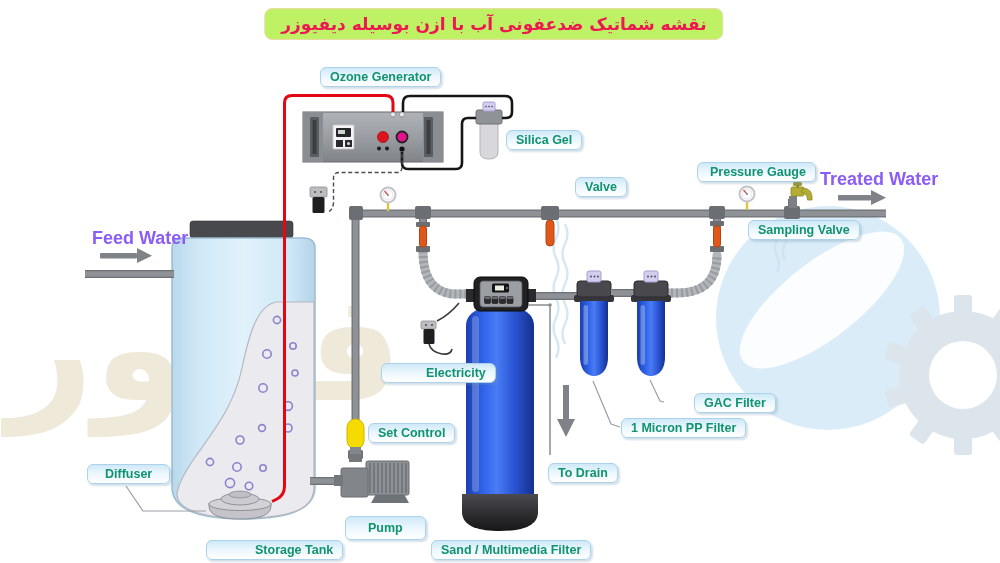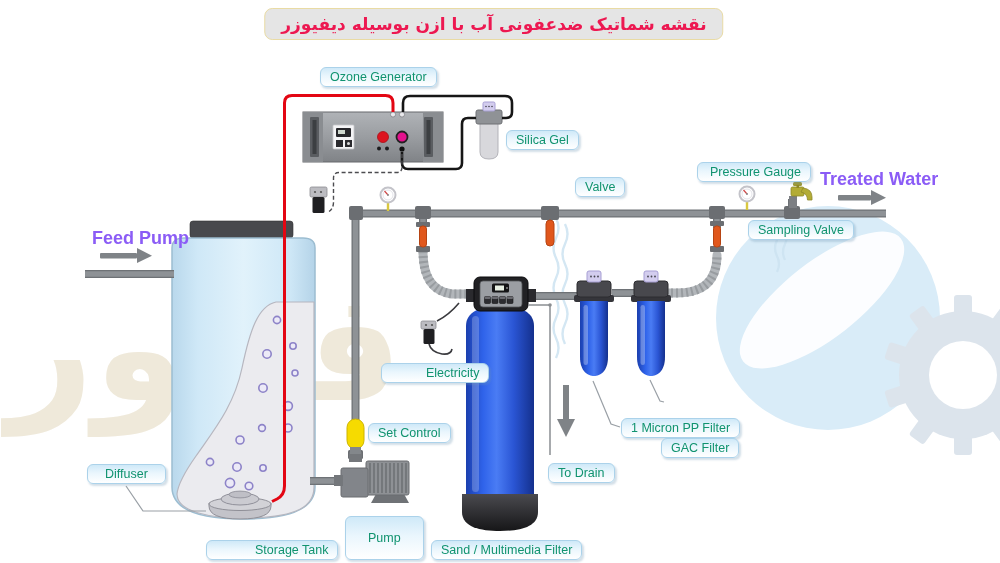--- a/index.html
+++ b/index.html
@@ -1,27 +1,27 @@
 <!DOCTYPE html>
 <html><head>
 <meta charset="utf-8">
 <style>
   html,body{margin:0;padding:0;background:#fff;}
   .stage{position:relative;width:1000px;height:563px;background:#ffffff;overflow:hidden;
          font-family:"Liberation Sans",sans-serif;}
   .stage svg{position:absolute;left:0;top:0;}
-  .tag{position:absolute;font-weight:normal;font-size:12.5px;color:#10936f;white-space:nowrap;
+  .tag{position:absolute;font-weight:bold;font-size:12.5px;color:#10936f;white-space:nowrap;
        background:linear-gradient(180deg,#cfe9f8 0%,#eaf6fd 45%,#ffffff 100%);
        border:1px solid #abd2ea;border-radius:6px;padding:2px 9px;
        box-shadow:1.5px 2px 2px rgba(110,150,180,.30);z-index:5;text-align:right;}
   .plain{position:absolute;font-weight:bold;font-size:18px;color:#8b5cf6;white-space:nowrap;z-index:5;}
   .title{position:absolute;left:494px;top:8px;transform:translateX(-50%);
          font-family:"DejaVu Sans",sans-serif;direction:rtl;
          font-weight:bold;font-size:17px;color:#ed1851;white-space:nowrap;
-         background:#e5e5e5;border:1px solid #e9dba4;border-radius:8px;padding:5px 16px;z-index:6;}
+         background:#bef264;border:1px solid #e9dba4;border-radius:8px;padding:5px 16px;z-index:6;}
 </style>
 </head>
 <body>
 
 <div class="stage">
 
 <svg width="1000" height="563" viewBox="0 0 1000 563">
   <defs>
     <linearGradient id="tankGrad" x1="0" y1="0" x2="1" y2="0">
       <stop offset="0" stop-color="#b9d8ec"></stop>
@@ -346,22 +346,22 @@
 <div class="title">نقشه شماتیک ضدعفونی آب با ازن بوسیله دیفیوزر</div>
 
 <div class="tag" style="left:320px;top:67px;">Ozone Generator</div>
 <div class="tag" style="left:506px;top:130px;">Silica Gel</div>
 <div class="tag" style="left:532px;top:177px;margin-left:43px;">Valve</div>
 <div class="tag" style="left:697px;top:162px;padding-left:12px;">Pressure Gauge</div>
 <div class="tag" style="left:748px;top:220px;">Sampling Valve</div>
 <div class="tag" style="left:381px;top:363px;padding-left:44px;">Electricity</div>
 <div class="tag" style="left:368px;top:423px;">Set Control</div>
 <div class="tag" style="left:87px;top:464px;padding:2px 17px;">Diffuser</div>
-<div class="tag" style="left:345px;top:516px;padding:14px 22px;">Pump</div>
+<div class="tag" style="left:345px;top:516px;padding:4px 22px;">Pump</div>
 <div class="tag" style="left:206px;top:540px;padding-left:48px;">Storage Tank</div>
 <div class="tag" style="left:431px;top:540px;">Sand / Multimedia Filter</div>
 <div class="tag" style="left:548px;top:463px;">To Drain</div>
 <div class="tag" style="left:621px;top:418px;">1 Micron PP Filter</div>
-<div class="tag" style="left:661px;top:393px;margin-top:45px;">GAC Filter</div>
-<div class="plain" style="left:92px;top:228px;">Feed Pump</div>
+<div class="tag" style="left:694px;top:393px;">GAC Filter</div>
+<div class="plain" style="left:92px;top:228px;">Feed Water</div>
 <div class="plain" style="left:820px;top:169px;">Treated Water</div>
 
 </div>
 
 </body></html>

